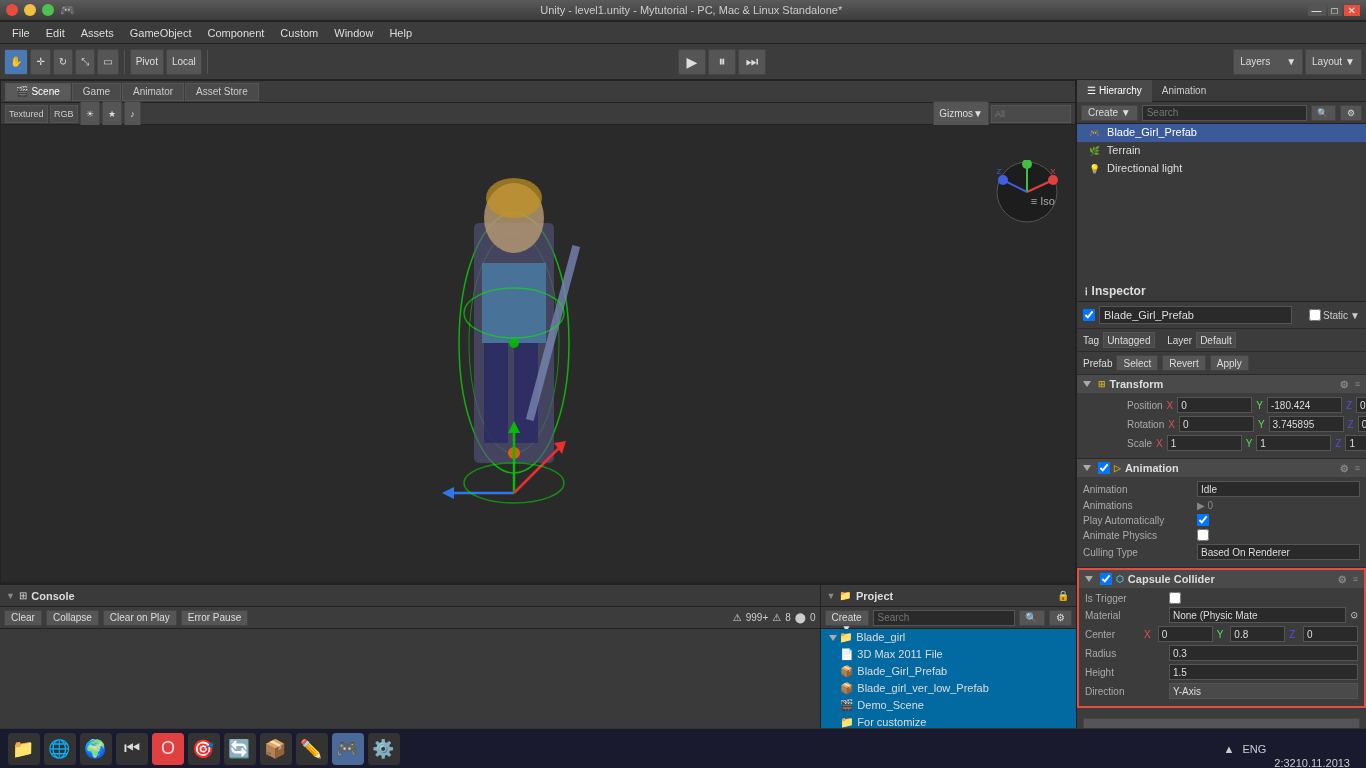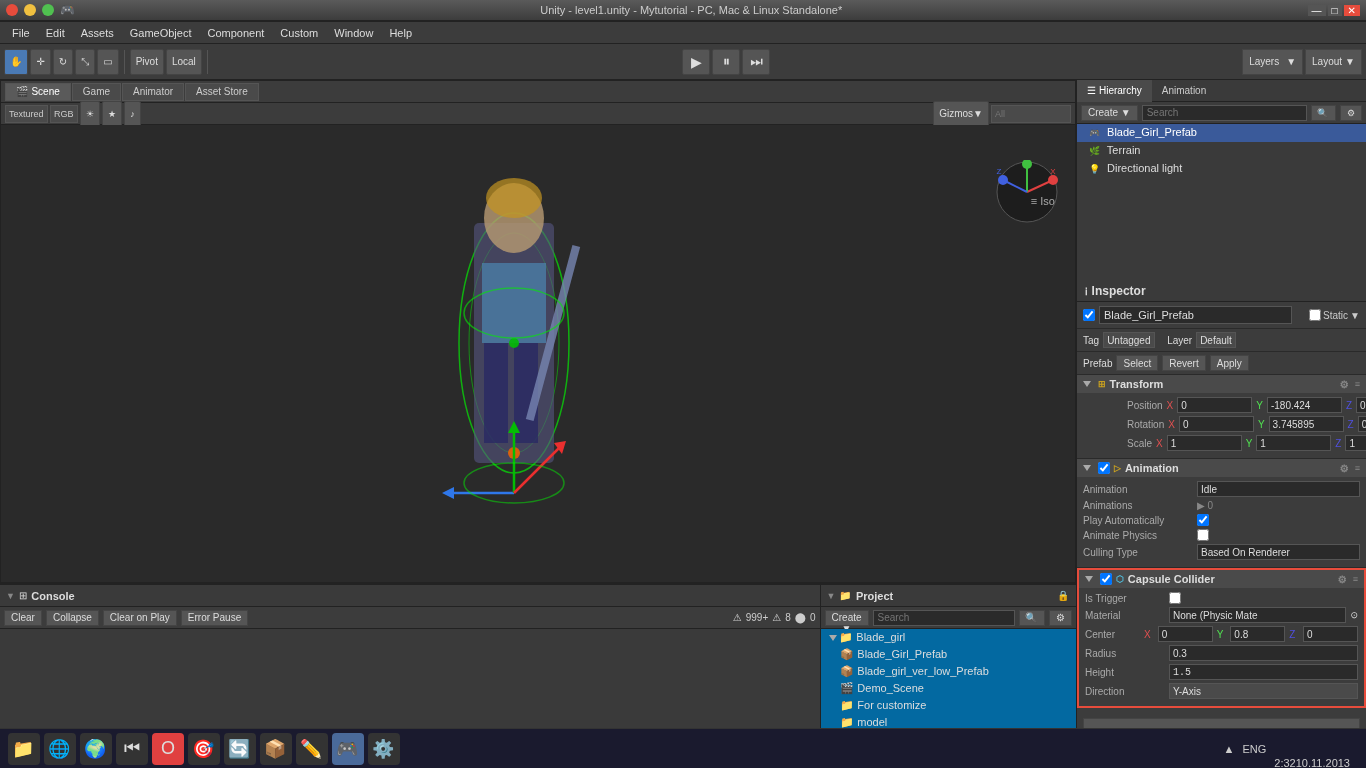--- a/index.html
+++ b/index.html
@@ -12,21 +12,21 @@
     #menubar { background: #3c3c3c; height: 22px; display: flex; align-items: center; padding: 0 4px; border-bottom: 1px solid #222; }
     .menu-item { padding: 2px 8px; color: #ddd; cursor: pointer; font-size: 11px; }
 
     
     #toolbar { background: #3c3c3c; height: 36px; display: flex; align-items: center; padding: 2px 4px; border-bottom: 1px solid #222; gap: 2px; }
     .tool-btn { background: #555; border: 1px solid #444; color: #ddd; padding: 2px 5px; font-size: 10px; cursor: pointer; height: 26px; display: flex; align-items: center; border-radius: 2px; }
     .tool-btn.active { background: #4a7ab5; }
     .tool-sep { width: 1px; height: 24px; background: #555; margin: 0 3px; }
     .tool-play { background: #555; border: 1px solid #444; color: #ddd; width: 28px; height: 26px; display: flex; align-items: center; justify-content: center; cursor: pointer; border-radius: 2px; font-size: 14px; }
     .tool-spacer { flex: 1; }
-    .layers-dropdown { background: #555; border: 1px solid #444; color: #ddd; padding: 2px 6px; font-size: 10px; cursor: pointer; height: 26px; display: flex; align-items: center; gap: 7px; }
+    .layers-dropdown { background: #555; border: 1px solid #444; color: #ddd; padding: 2px 6px; font-size: 10px; cursor: pointer; height: 26px; display: flex; align-items: center; gap: 16px; }
     .layout-dropdown { background: #555; border: 1px solid #444; color: #ddd; padding: 2px 6px; font-size: 10px; cursor: pointer; height: 26px; display: flex; align-items: center; gap: 3px; }
 
     
     #scene-panel { flex: 1; background: #1e1e1e; position: relative; border: 1px solid #222; }
     #scene-tabs { background: #3c3c3c; height: 22px; display: flex; align-items: center; gap: 1px; padding: 0 4px; border-bottom: 1px solid #222; }
     .scene-tab { background: #4a4a4a; border: 1px solid #555; color: #ccc; padding: 2px 10px; font-size: 10px; cursor: pointer; height: 18px; display: flex; align-items: center; gap: 3px; }
     .scene-tab.active { background: #5a5a5a; color: #fff; }
     #scene-toolbar { background: #3c3c3c; height: 22px; display: flex; align-items: center; padding: 0 4px; gap: 2px; border-bottom: 1px solid #222; }
     .scene-tool-select { background: #4a4a4a; border: 1px solid #555; color: #ccc; font-size: 9px; padding: 1px 3px; height: 18px; cursor: pointer; }
     #viewport { width: 100%; height: calc(100% - 44px); background: #2a2a2a; position: relative; overflow: hidden; }
@@ -313,20 +313,21 @@
           <div id="project-toolbar">
             <button class="console-btn">Create ▼</button>
             <input type="text" class="proj-search" placeholder="Search" style="">
             <button class="console-btn">🔍</button>
             <button class="console-btn">⚙</button>
           </div>
           <div id="project-content">
             <div class="proj-item folder">
               <span class="tri-down"></span>📁 Blade_girl
             </div>
+            <div class="proj-item indent1">📄 3D Max 2011 File</div>
             <div class="proj-item indent1">📦 Blade_Girl_Prefab</div>
             <div class="proj-item indent1">📦 Blade_girl_ver_low_Prefab</div>
             <div class="proj-item indent1">🎬 Demo_Scene</div>
             <div class="proj-item indent1">📁 For customize</div>
             <div class="proj-item indent1">📁 model</div>
             <div class="proj-item indent1">📄 ReadMe_[V 2.0]_03_25</div>
             <div class="proj-item indent1">📁 scripts</div>
 
           </div>
         </div>
@@ -503,21 +504,21 @@
                 <input type="text" class="collider-input" value="0.8" style="">
                 <span class="axis-label" style="color:#5050e0;">Z</span>
                 <input type="text" class="collider-input" value="0" style="">
               </div>
               <div class="collider-row">
                 <span class="collider-label">Radius</span>
                 <input type="text" class="collider-input" style="flex: 1 1 0%;" value="0.3">
               </div>
               <div class="collider-row">
                 <span class="collider-label">Height</span>
-                <input type="text" class="collider-input" style="flex: 1 1 0%; font-family: Liberation Mono, monospace;" value="1.5">
+                <input type="text" class="collider-input" style="flex: 1 1 0%;" value="1.5">
               </div>
               <div class="collider-row">
                 <span class="collider-label">Direction</span>
                 <select class="collider-select">
                   <option>Y-Axis</option>
                 </select>
               </div>
             </div>
           </div>
 

